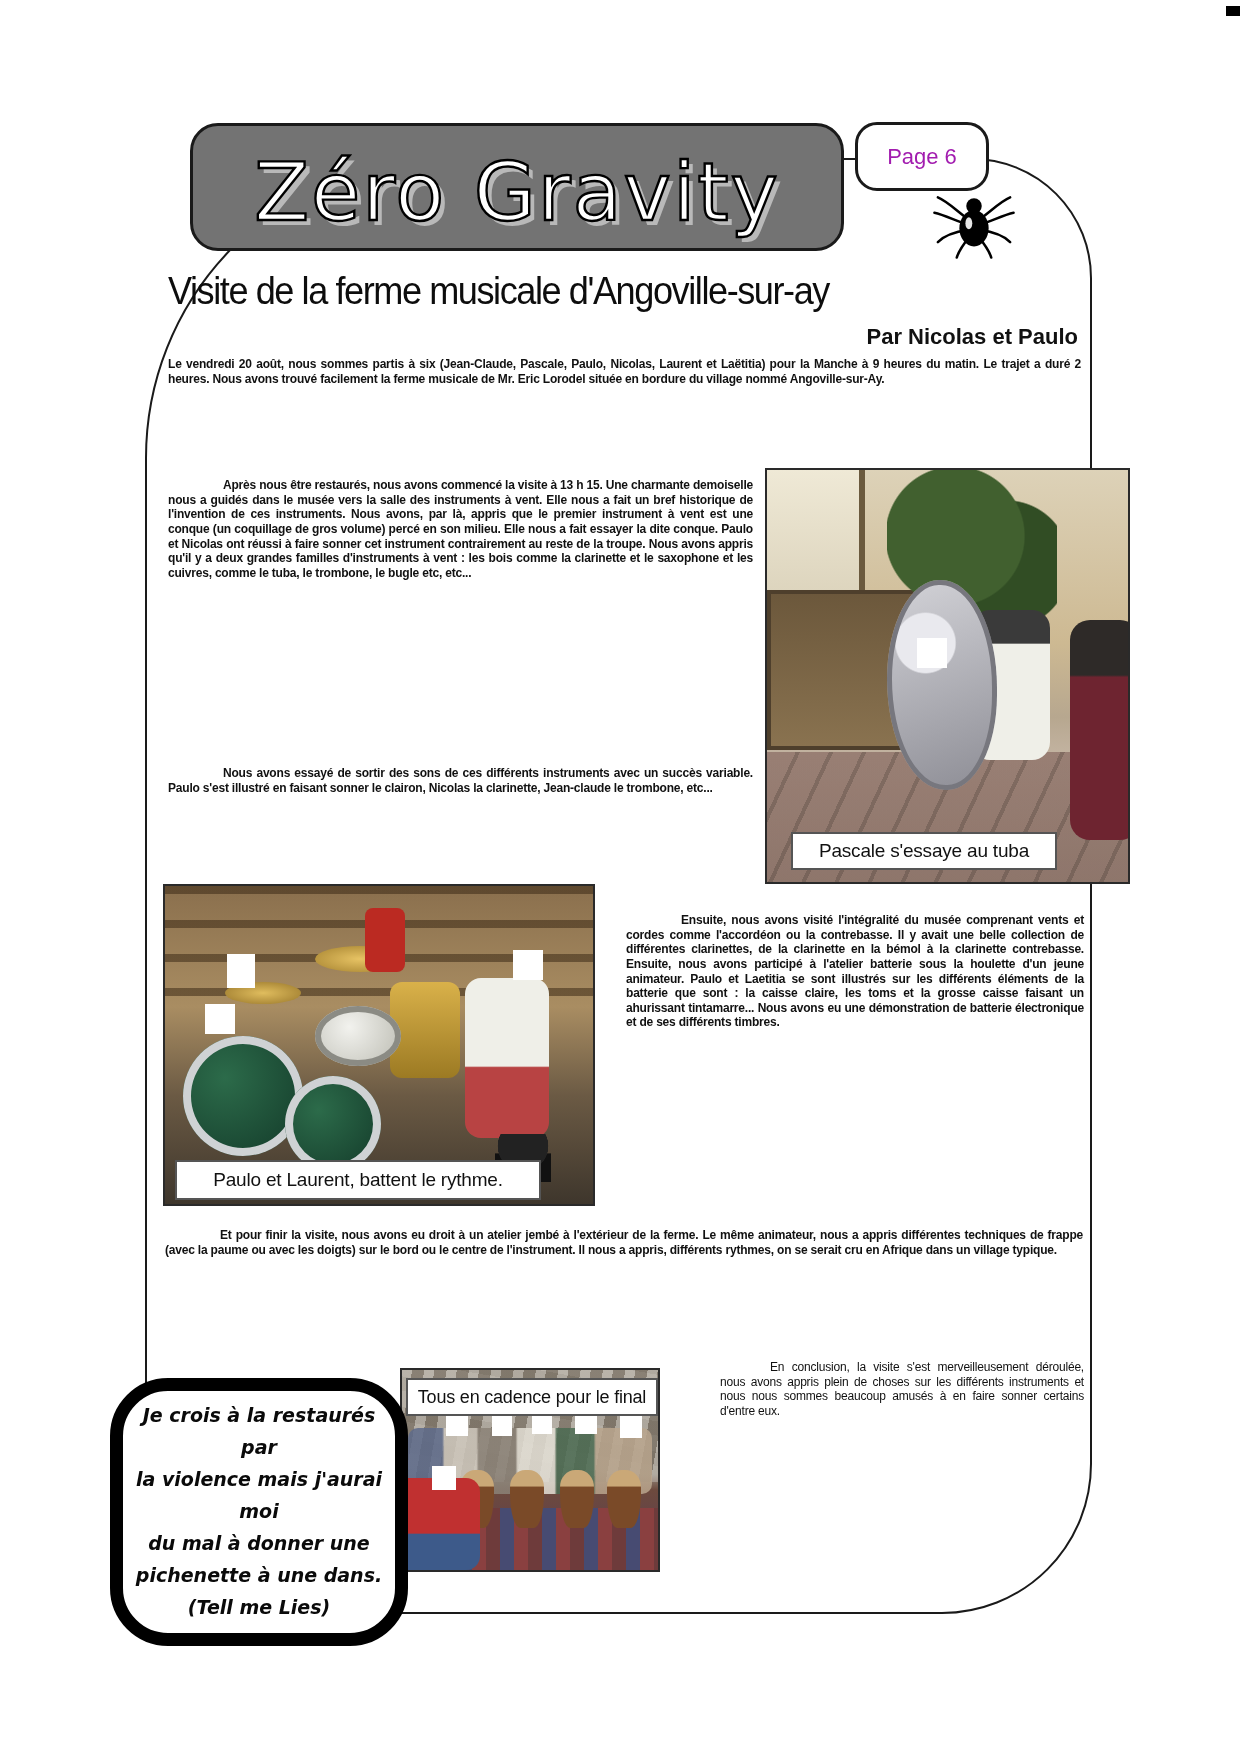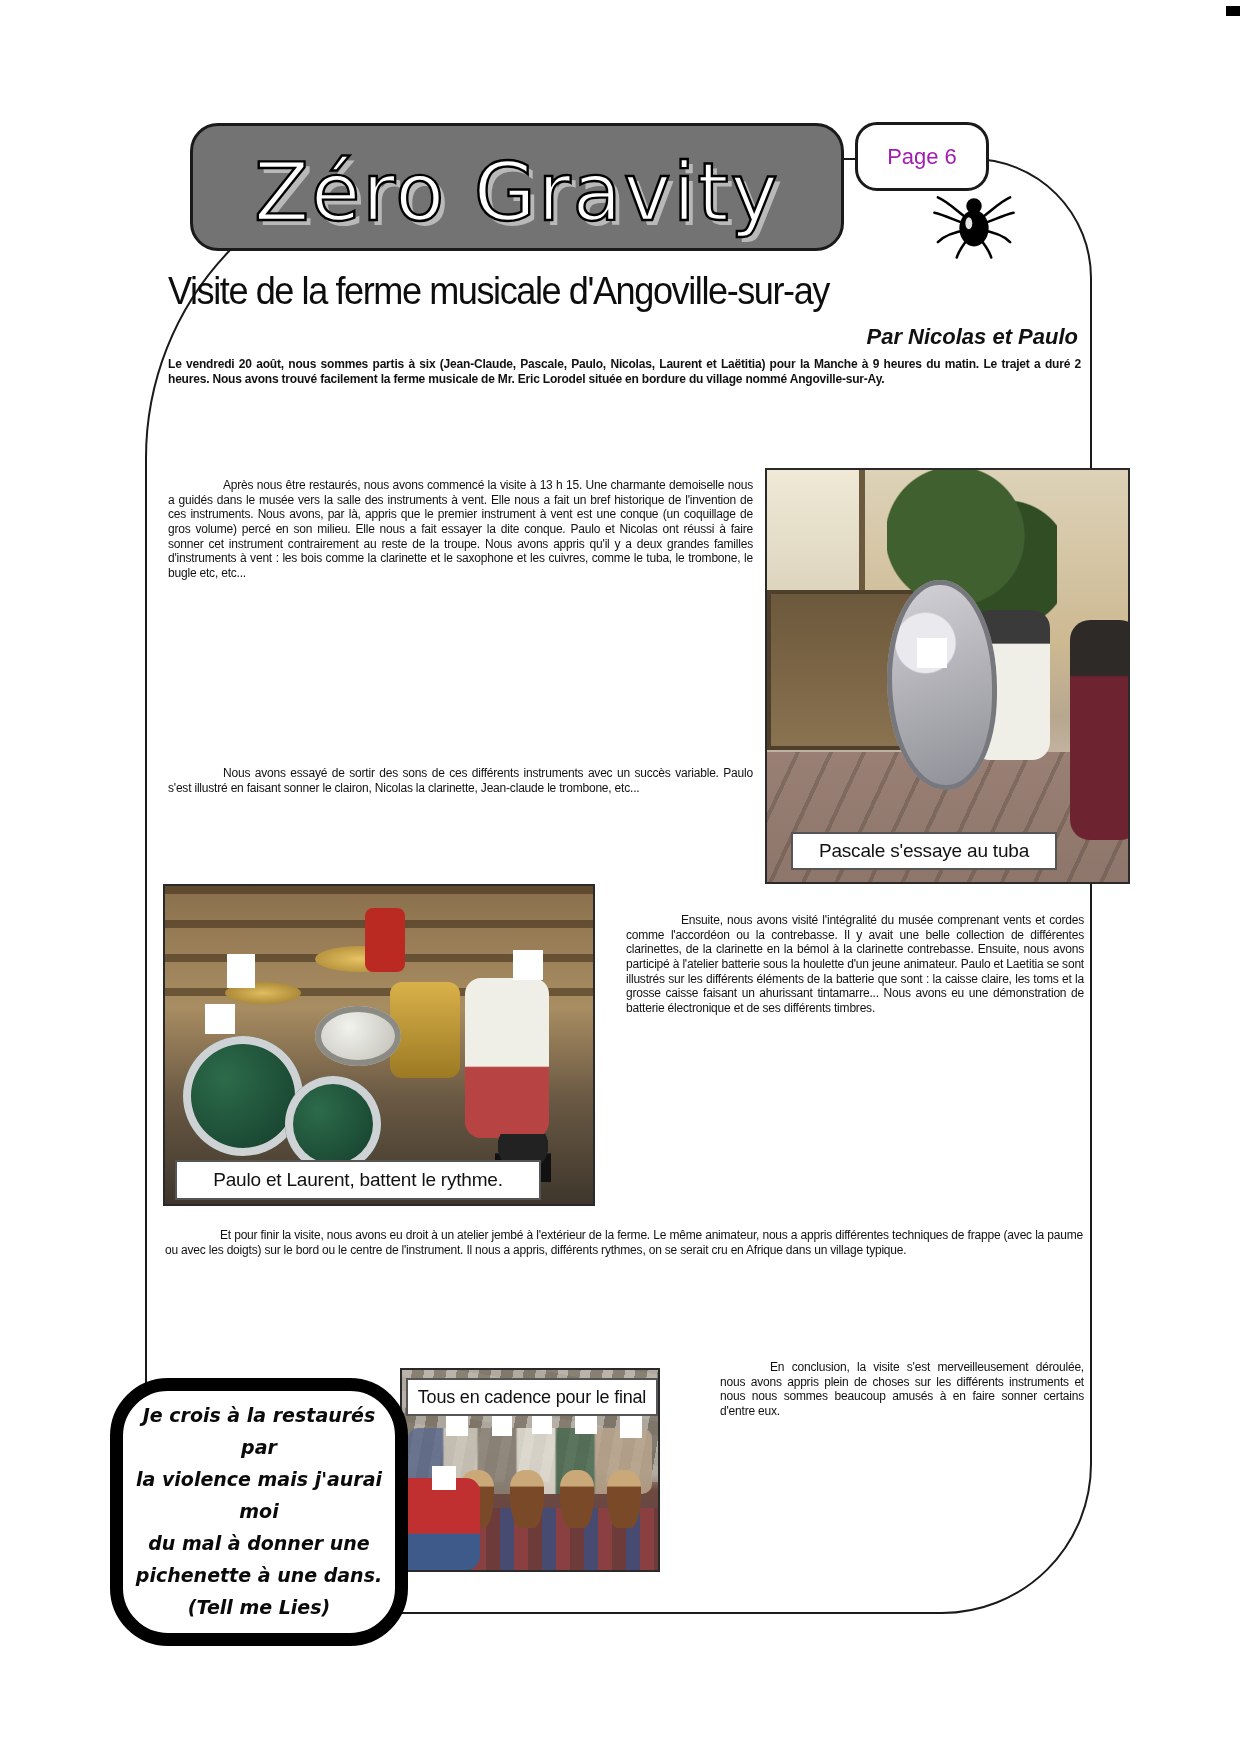--- a/index.html
+++ b/index.html
@@ -29,32 +29,32 @@
   .spider{position:absolute; left:928px; top:175px; width:92px; height:86px; z-index:4;}
   .edge-mark{position:absolute; right:0; top:6px; width:14px; height:10px; background:#000;}
 
   
   .title{
     position:absolute; left:168px; top:270px; width:910px;
     font-size:38px; letter-spacing:-1.5px; transform:scaleX(0.95);
     transform-origin:left center; white-space:nowrap; color:#0d0d0d;
   }
   .byline{
-    position:absolute; right:162px; top:324px; font-size:22px; font-weight:bold;font-style:italic;
+    position:absolute; right:162px; top:324px; font-size:22px; font-weight:bold;
   }
   .intro{
     position:absolute; left:168px; top:357px; width:913px;
     font-size:19px; font-weight:700; letter-spacing:-0.4px;
     line-height:1.22; text-align:justify;
   }
   .bodytext{
     font-size:12px; letter-spacing:-0.2px; line-height:1.22; text-align:justify;
     position:absolute; margin:0;
   }
-  .indent{text-indent:55px;}
+  .indent{text-indent:55px;font-weight:bold;}
   .p-left1{left:168px; top:478px; width:585px;}
   .p-left2{left:168px; top:766px; width:585px;}
   .p-right{left:626px; top:913px; width:458px;}
   .p-full{left:165px; top:1228px; width:918px;}
   .p-conclusion{left:720px; top:1360px; width:364px; text-indent:50px;}
 
   
   .photo{position:absolute; border:2px solid #2a2a2a; overflow:hidden;}
   .photo .caption{
     position:absolute; background:#fff; border:2px solid #555;

